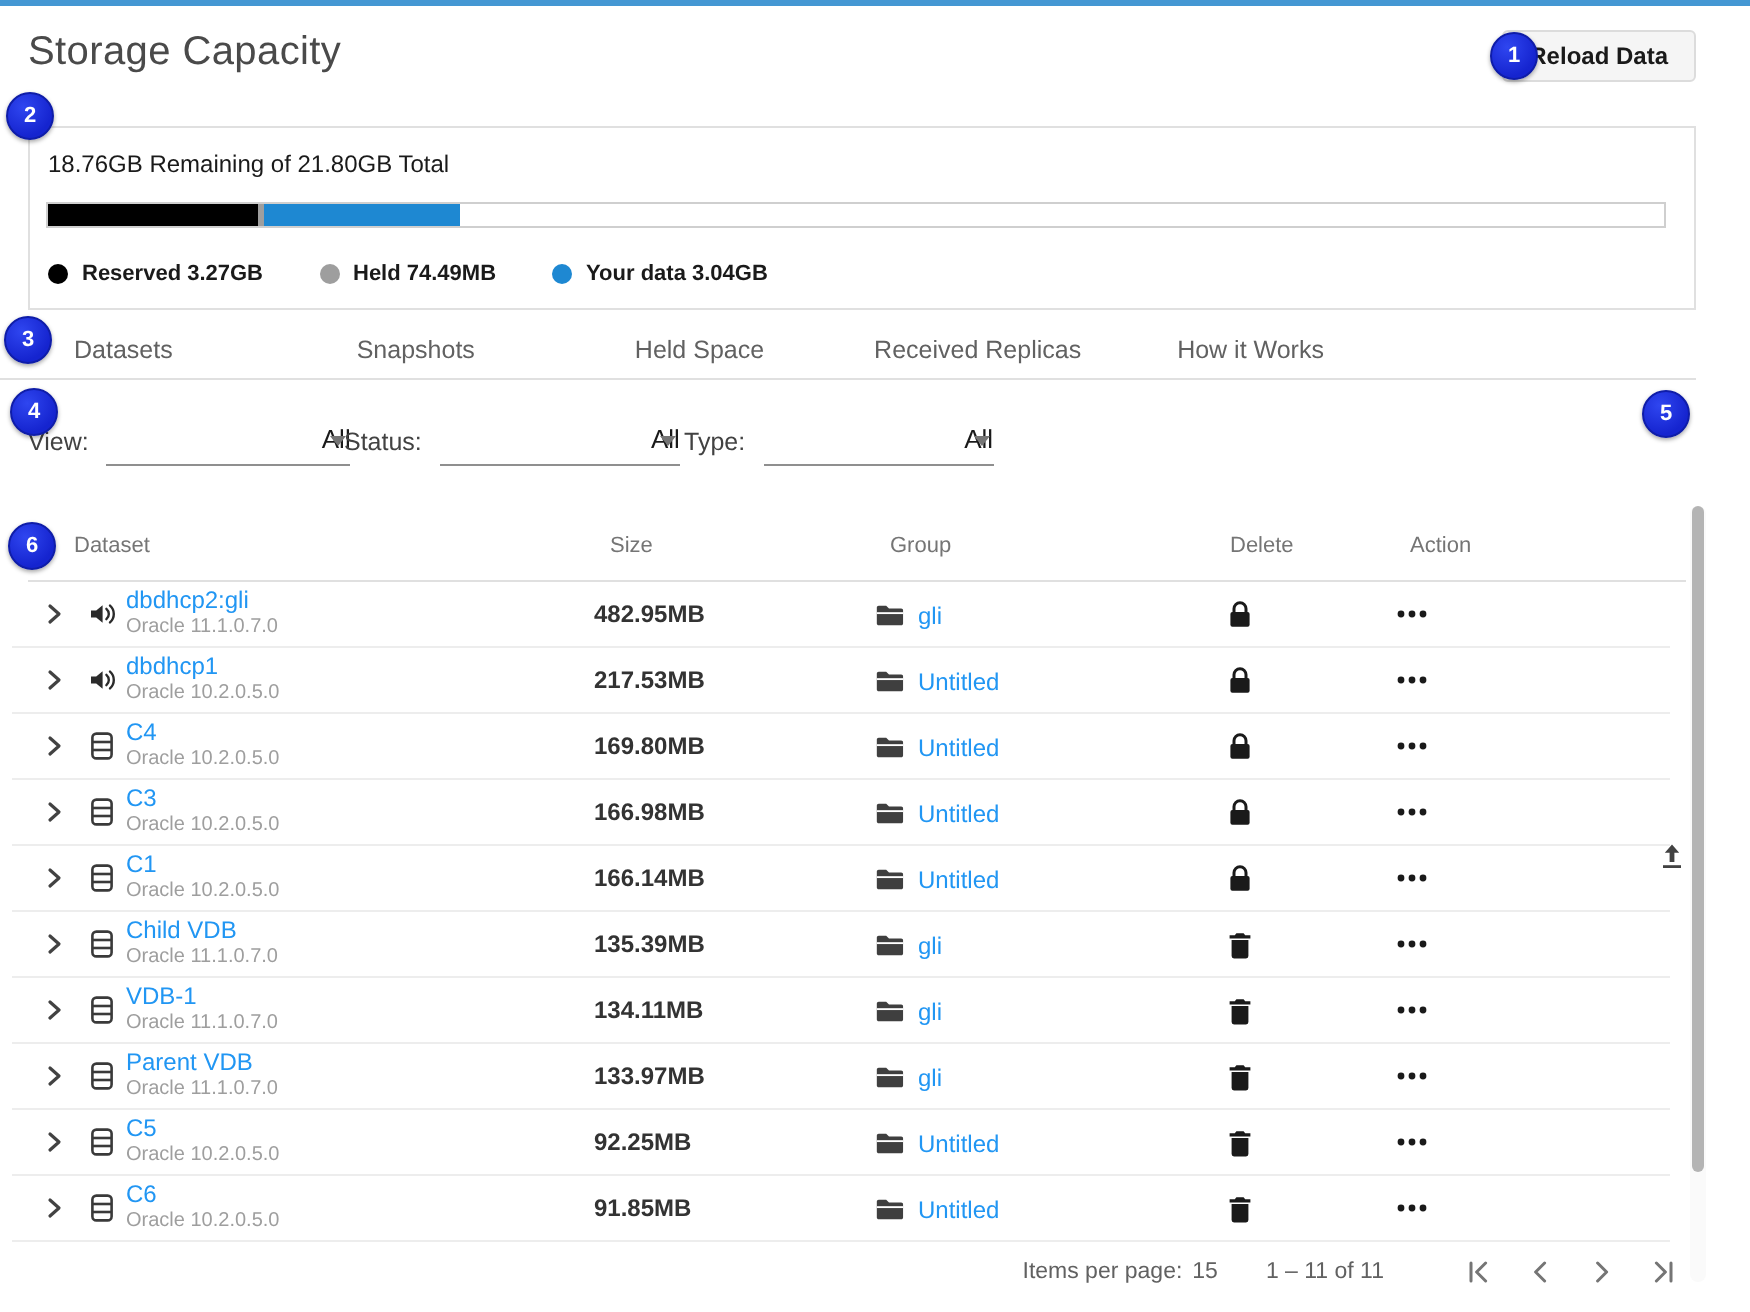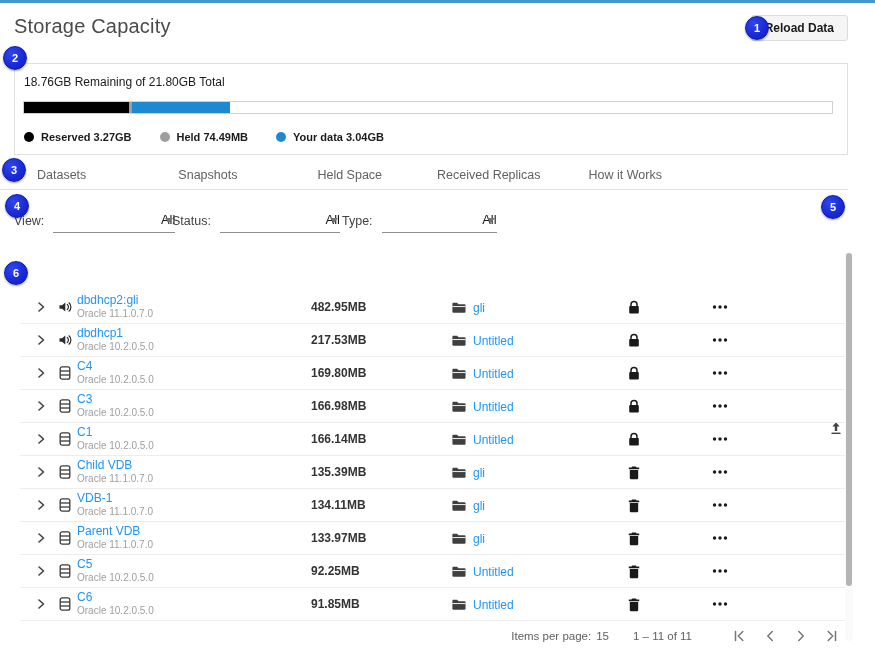--- a/index.html
+++ b/index.html
@@ -58,21 +58,21 @@
     font-family:"Liberation Sans", sans-serif; font-size:13px; color:#333; padding:0 10px; outline:none; }
   .search-box::placeholder { color:#757575; }
 
   .upload-icon { position:absolute; left:828px; top:222px; width:16px; height:16px; cursor:pointer; }
 
   
   .thead { position:absolute; left:14px; top:255px; width:829px; height:36px; border-bottom:1px solid #e0e0e0; }
   .th { position:absolute; top:12px; font-size:11px; color:#757575; }
   .th-dataset { left:23px; } .th-size { left:291px; } .th-group { left:431px; } .th-delete { left:601px; } .th-action { left:691px; }
 
-  .tbody { position:absolute; left:20px; top:291px; width:829px; }
+  .tbody { position:absolute; left:6px; top:291px; width:829px; }
   .trow { position:relative; height:33px; border-bottom:1px solid #ededed; cursor:default; }
   .chev { position:absolute; left:14px; top:9px; width:14px; height:14px; cursor:pointer; }
   .type-ic { position:absolute; left:37px; top:8px; width:16px; height:16px; }
   .name-wrap { position:absolute; left:57px; top:2px; }
   .ds-name { font-size:12px; font-weight:500; color:#2196f3; text-decoration:none; cursor:pointer; display:block; line-height:15px; }
   .ds-sub { font-size:10px; color:#9e9e9e; line-height:12px; }
   .ds-size { position:absolute; left:291px; top:9px; font-size:12px; font-weight:600; color:#333; }
   .grp-ic { position:absolute; left:431px; top:9px; width:15px; height:15px; }
   .grp-link { position:absolute; left:453px; top:10px; font-size:12px; font-weight:500; color:#2196f3; text-decoration:none; cursor:pointer; }
   .del-ic { position:absolute; left:607px; top:9px; width:14px; height:15px; cursor:pointer; }
@@ -158,20 +158,27 @@
         <span>All</span>
         <span class="arrow"></span>
       </div>
     </div>
     <svg class="upload-icon" viewBox="0 0 16 16">
       <path d="M8 2.2 L11.6 6.4 H9.2 V11 H6.8 V6.4 H4.4 Z" fill="#424242"></path>
       <rect x="3.5" y="12.6" width="9" height="1.4" fill="#424242"></rect>
     </svg>
   </div>
 
+  <div class="thead">
+    <span class="th th-dataset">Dataset</span>
+    <span class="th th-size">Size</span>
+    <span class="th th-group">Group</span>
+    <span class="th th-delete">Delete</span>
+    <span class="th th-action">Action</span>
+  </div>
 
   <div class="tbody">
     <div class="trow" data-type="dsource" data-delete="lock">
       <svg class="chev" viewBox="0 0 14 14">
         <path d="M5 3 L9.5 7 L5 11" fill="none" stroke="#424242" stroke-width="1.6" stroke-linecap="round" stroke-linejoin="round"></path>
       </svg>
       <svg class="type-ic icon-dsource" viewBox="0 0 16 16">
         <path d="M2.5 6.2 v3.6 h2.6 l3.2 2.6 V3.6 L5.1 6.2 Z" fill="#2b2b2b"></path>
         <path d="M10.2 5.4 a3.4 3.4 0 0 1 0 5.2 M12 3.8 a5.6 5.6 0 0 1 0 8.4" fill="none" stroke="#2b2b2b" stroke-width="1.2" stroke-linecap="round"></path>
       </svg>

